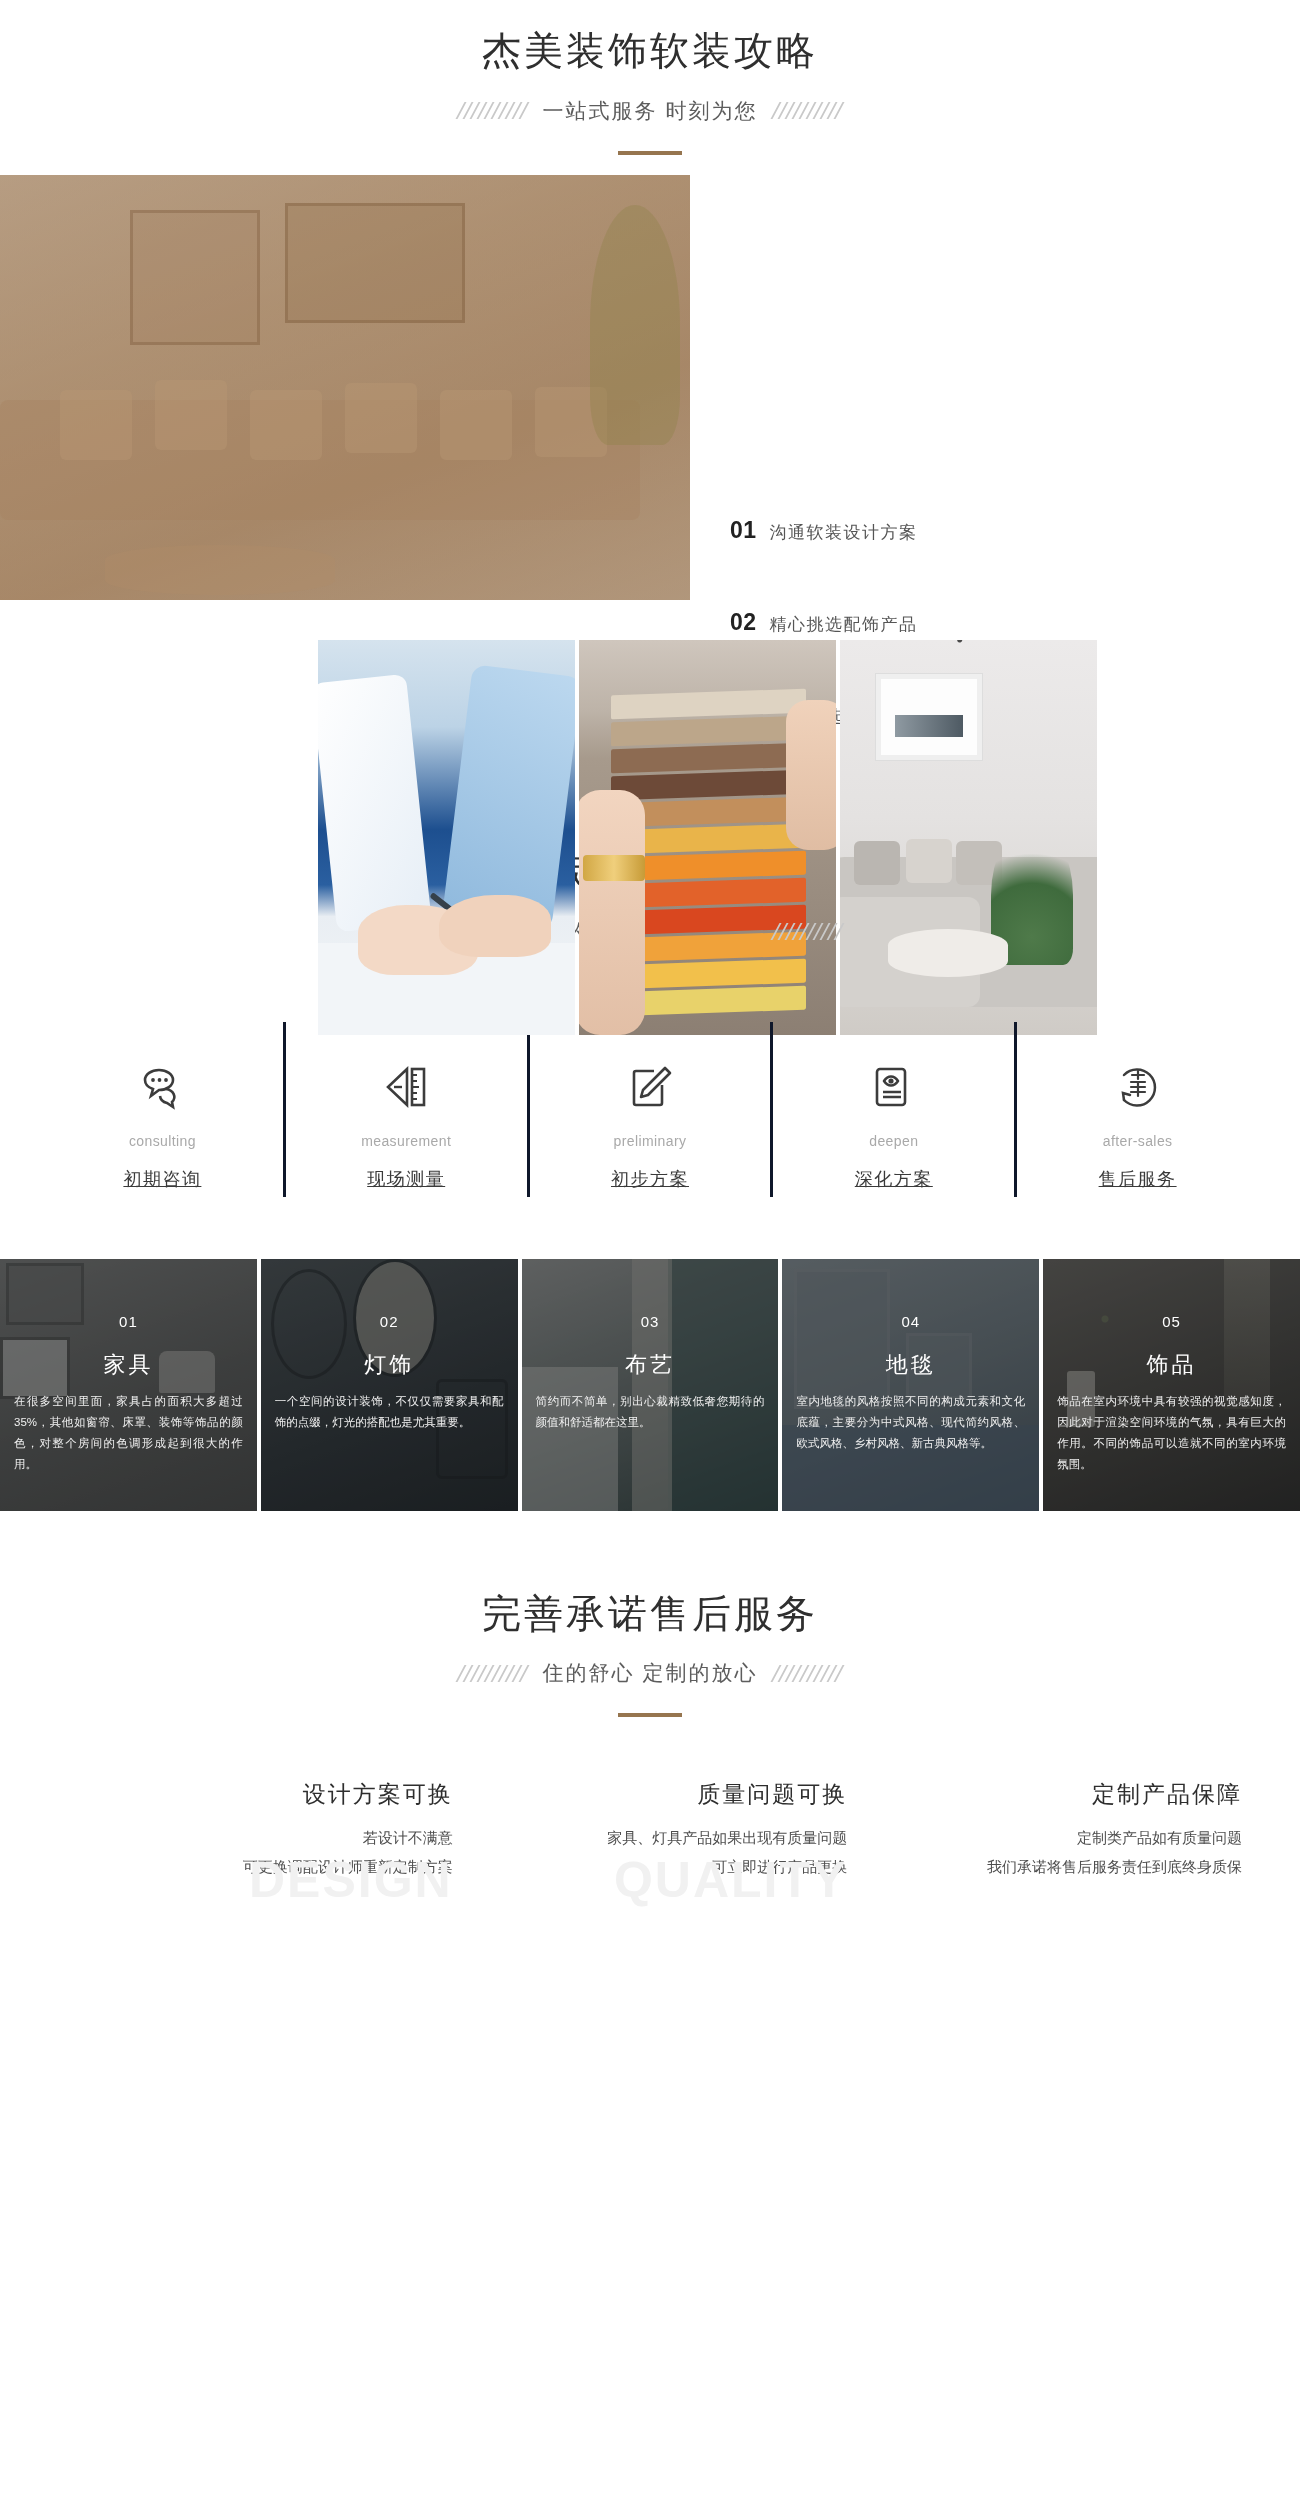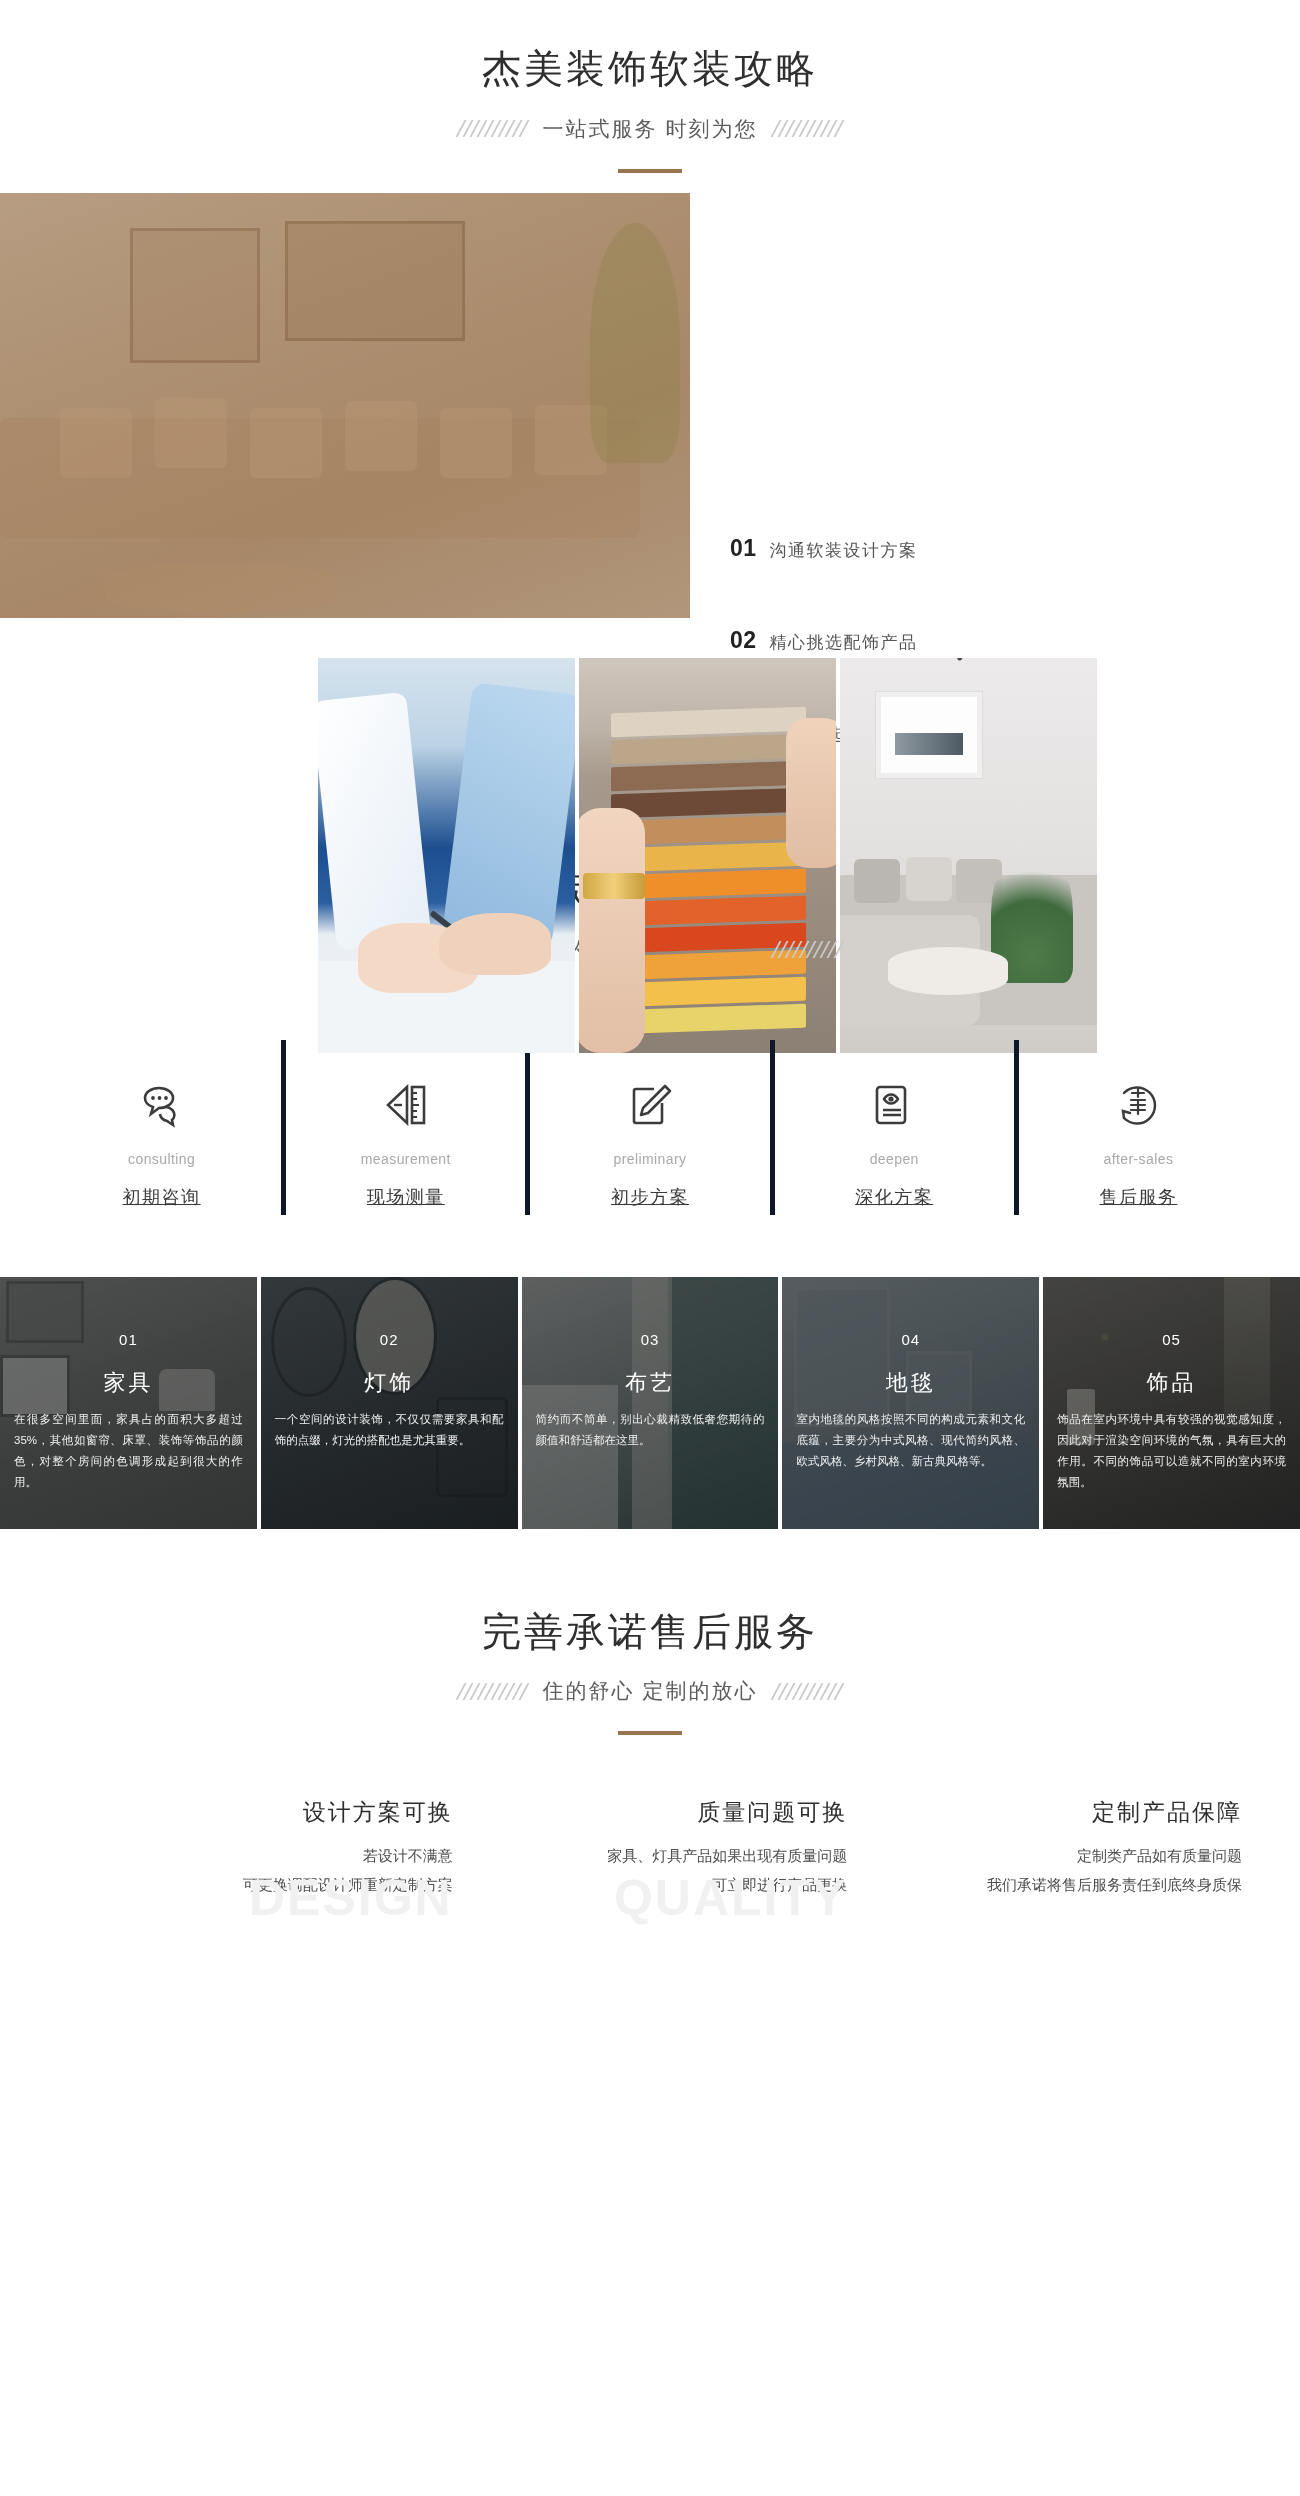--- a/index.html
+++ b/index.html
@@ -109,21 +109,21 @@
     border-radius:50%/34%;z-index:4;}
   .ph3 .leaf{position:absolute;right:24px;bottom:70px;width:82px;height:140px;
     background:radial-gradient(circle at 50% 80%,#4f7a4a 0%,#3f6b3d 45%,transparent 70%);border-radius:50% 50% 12% 12%;}
   .ph3 .branch{position:absolute;left:28%;top:0;width:62%;height:42px;
     background:radial-gradient(circle at 30% 0%,#4a4a4a 0 2px,transparent 3px);}
 
   
   .process { display:flex; margin:0 42px; border-top:0; }
   .proc-cell {
     flex:1; text-align:center; padding:34px 4px 6px;
-    border-left:5px solid #0f172a; position:relative;
+    border-left:3px solid #0f172a; position:relative;
   }
   .proc-cell:first-child { border-left:none; }
   .proc-icon { height:62px; display:flex; align-items:center; justify-content:center; }
   .proc-en { font-size:14px; color:#a9a9a9; margin-top:15px; letter-spacing:.4px; }
   .proc-cn { font-size:18px; color:#3a3a3a; margin-top:18px; letter-spacing:1.5px;text-decoration:underline; }
 
   
   .cards { display:flex; gap:4px; height:252px; }
   .card { flex:1; position:relative; overflow:hidden; color:#fff; }
   .card .shade { position:absolute; inset:0; background:rgba(25,28,30,.46); }
@@ -169,21 +169,21 @@
   .g-line { font-size:15px; color:#4e4e4e; margin-top:15px; line-height:1.75; }
   .g-water {
     position:absolute; left:0; right:0; top:72px;
     font-size:50px; font-weight:700; letter-spacing:2px;
     color:#f1f1f1; user-select:none;
   }
 </style>
 </head>
 <body>
 
-<div style="padding-top:46px;">
+<div style="padding-top:28px;">
   <div class="sec-head">
     <div class="sec-title">杰美装饰软装攻略</div>
     <div class="sec-sub">
       <span class="slashes">
         <i></i>
           <i></i>
           <i></i>
           <i></i>
           <i></i>
           <i></i>

